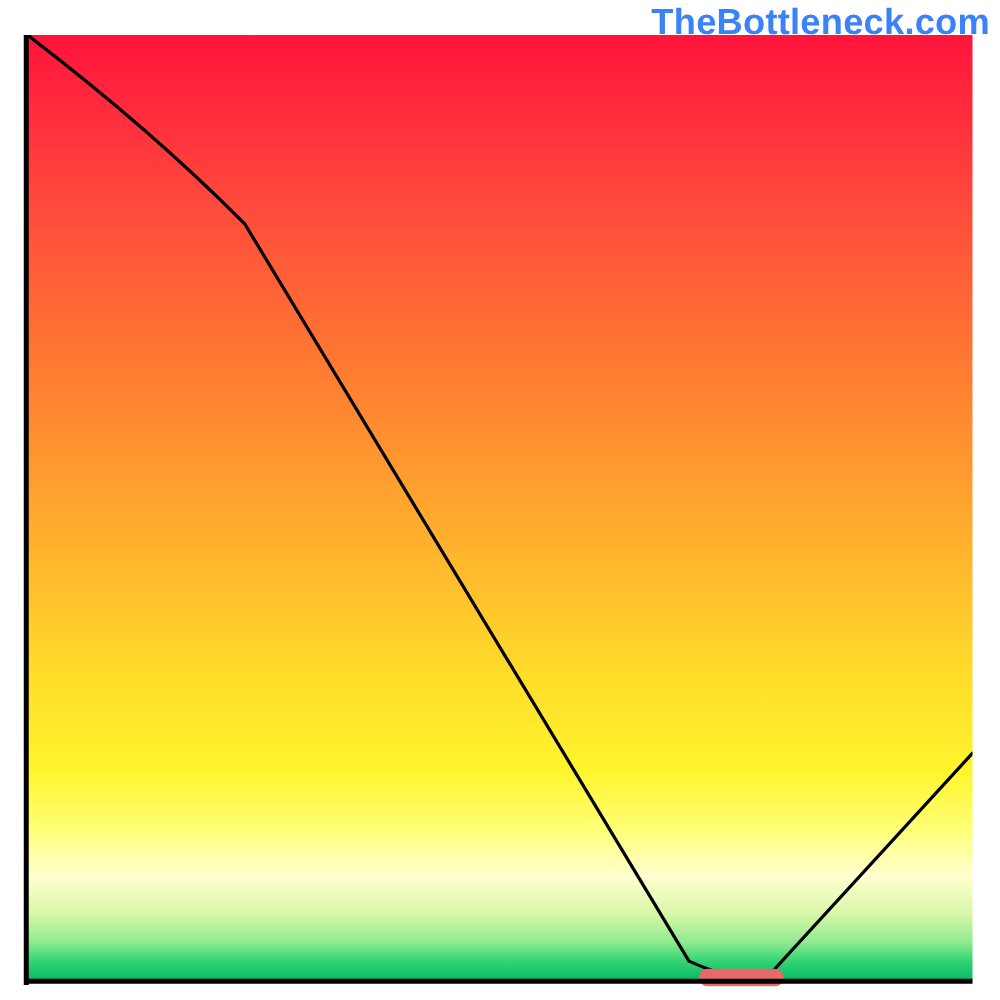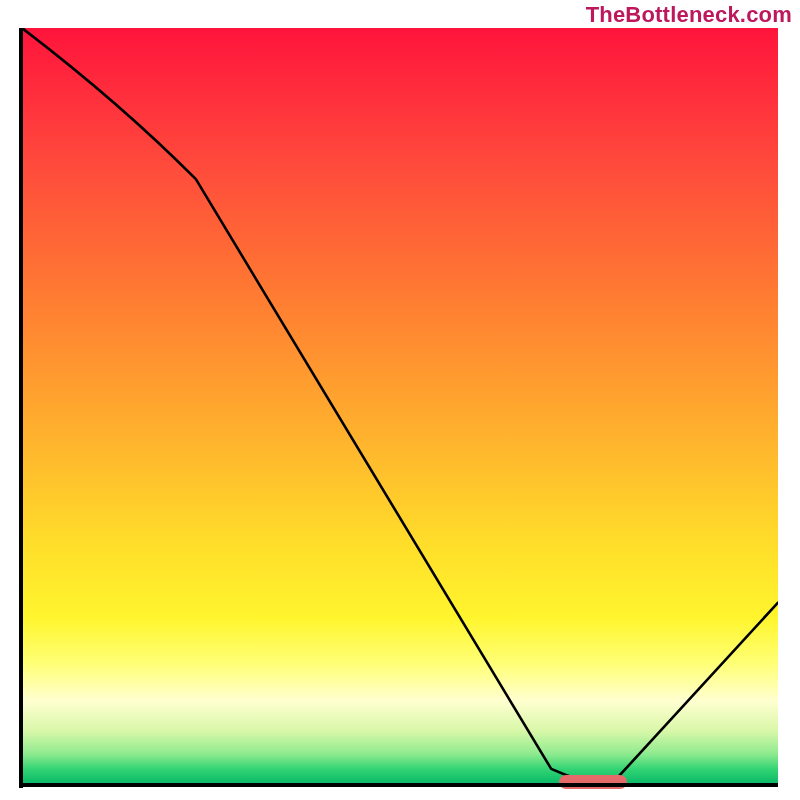--- a/index.html
+++ b/index.html
@@ -10,22 +10,22 @@
   }
   .figure {
     position: relative;
     width: 800px;
     height: 800px;
   }
   .watermark {
     position: absolute;
     top: 2px;
     right: 8px;
-    color: #be185d;
-    font-size: 22px;
+    color: #3b82f6;
+    font-size: 29px;
     font-weight: bold;
     letter-spacing: 0.2px;
   }
   .plot-area {
     position: absolute;
     left: 22px;
     top: 28px;
     width: 756px;
     height: 756px;
     background: linear-gradient(

